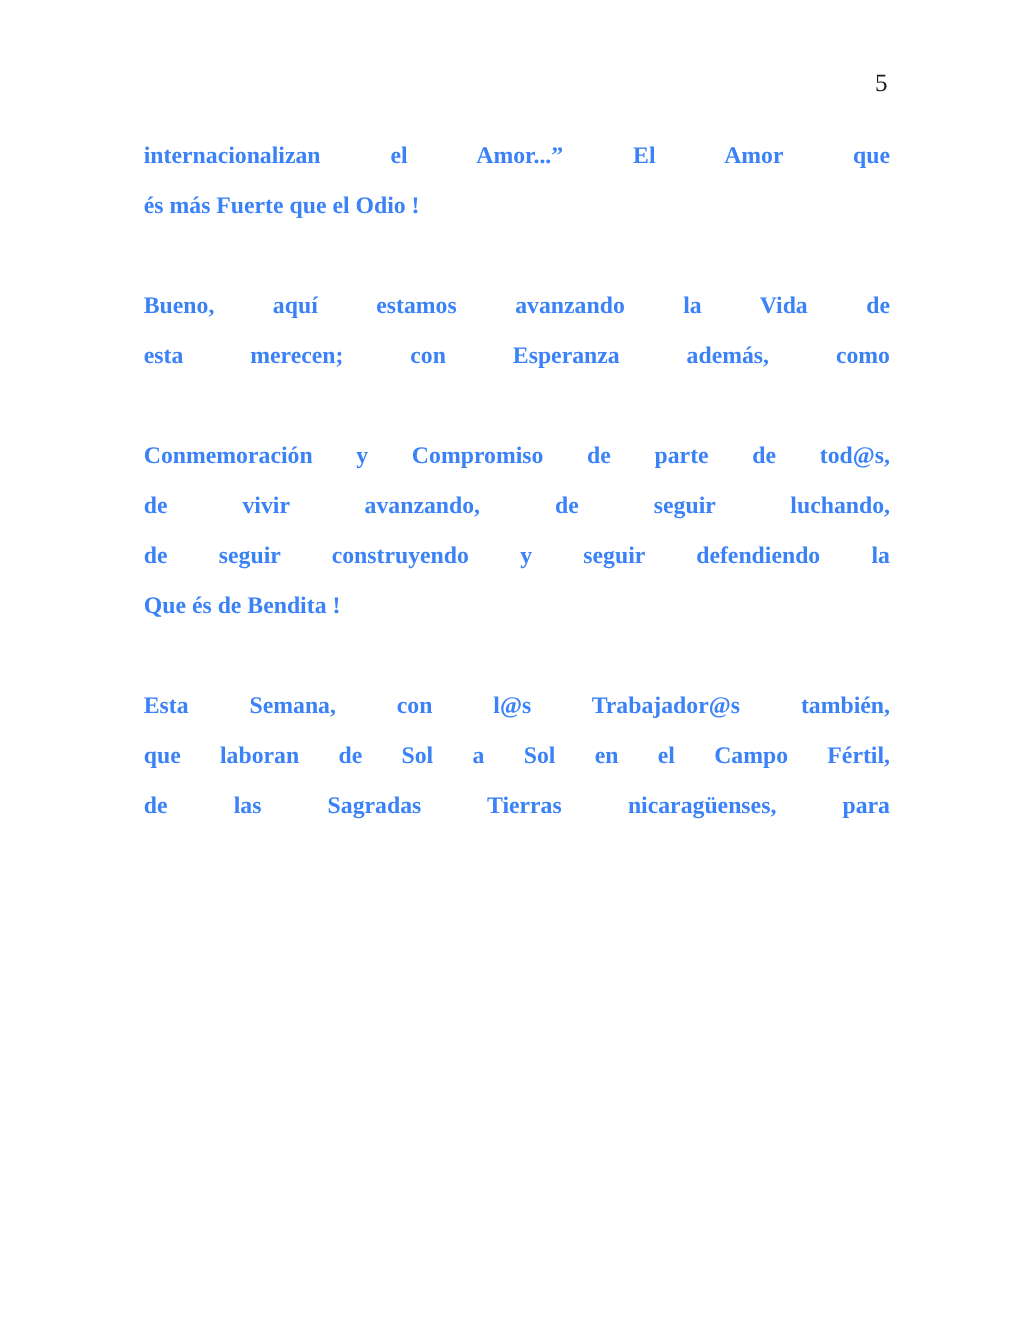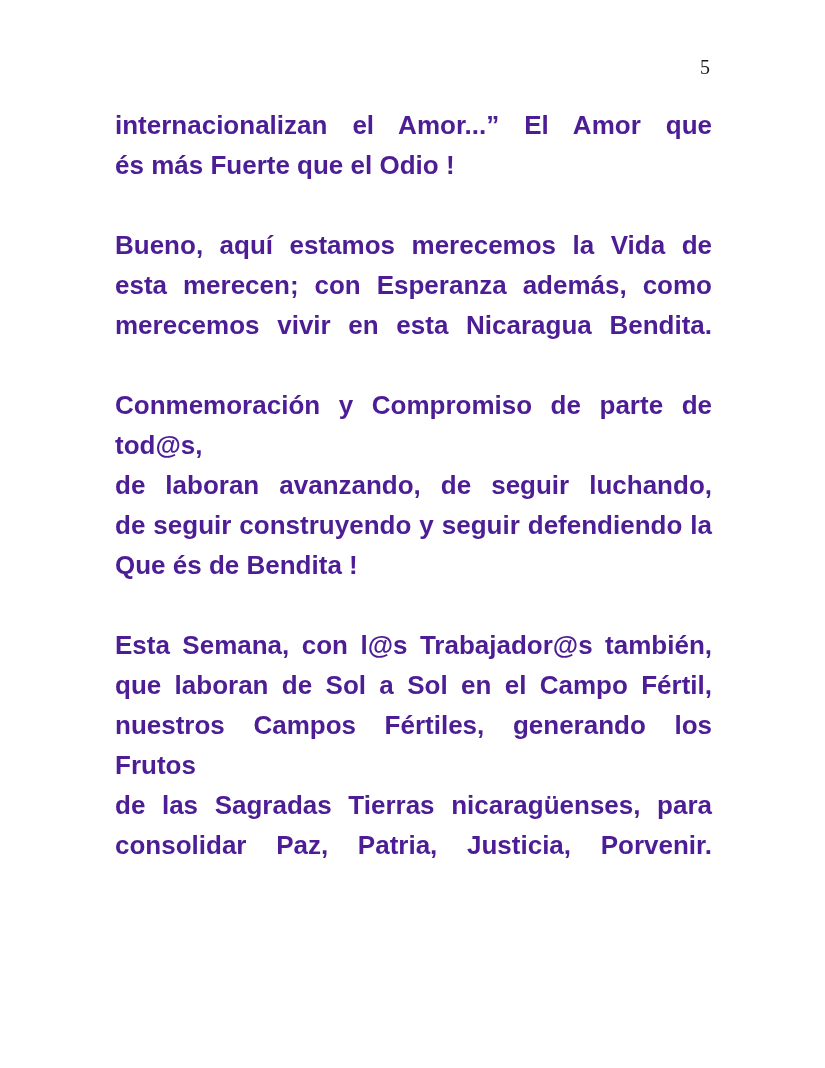--- a/index.html
+++ b/index.html
@@ -19,25 +19,25 @@
     font-family: "Liberation Serif", "DejaVu Serif", serif;
     font-size: 20px;
     line-height: 24px;
     color: #1a1a1a;
   }
   .content {
     position: absolute;
     left: 115px;
     top: 105px;
     width: 597px;
-    font-family: Liberation Sans, sans-serif;
+    font-family: Liberation Serif, serif;
     font-weight: bold;
-    font-size: 26px;
+    font-size: 19px;
     line-height: 40px;
-    color: #4c1d95;
+    color: #3b82f6;
   }
   .para { margin-bottom: 40px; }
   .line { min-height: 40px; white-space: nowrap; }
   .line.just {
     white-space: normal;
     text-align: justify;
     text-align-last: justify;
   }
 </style>
 </head>
@@ -47,34 +47,31 @@
   <div class="page-number">5</div>
 
   <div class="content">
 
     <div class="para">
       <div class="line just">internacionalizan el Amor...” El Amor que</div>
       <div class="line">és más Fuerte que el Odio !</div>
     </div>
 
     <div class="para">
-      <div class="line just">Bueno, aquí estamos merecemos la Vida de</div>
+      <div class="line just">Bueno, aquí estamos avanzando la Vida de</div>
       <div class="line just">esta merecen; con Esperanza además, como</div>
-      <div class="line just">merecemos vivir en esta Nicaragua Bendita.</div>
     </div>
 
     <div class="para">
       <div class="line just">Conmemoración y Compromiso de parte de tod@s,</div>
-      <div class="line just">de laboran avanzando, de seguir luchando,</div>
+      <div class="line just">de vivir avanzando, de seguir luchando,</div>
       <div class="line just">de seguir construyendo y seguir defendiendo la</div>
       <div class="line">Que és de Bendita !</div>
     </div>
 
     <div class="para">
       <div class="line just">Esta Semana, con l@s Trabajador@s también,</div>
       <div class="line just">que laboran de Sol a Sol en el Campo Fértil,</div>
-      <div class="line just">nuestros Campos Fértiles, generando los Frutos</div>
       <div class="line just">de las Sagradas Tierras nicaragüenses, para</div>
-      <div class="line just">consolidar Paz, Patria, Justicia, Porvenir.</div>
     </div>
 
   </div>
 </div>
 
 </body></html>

